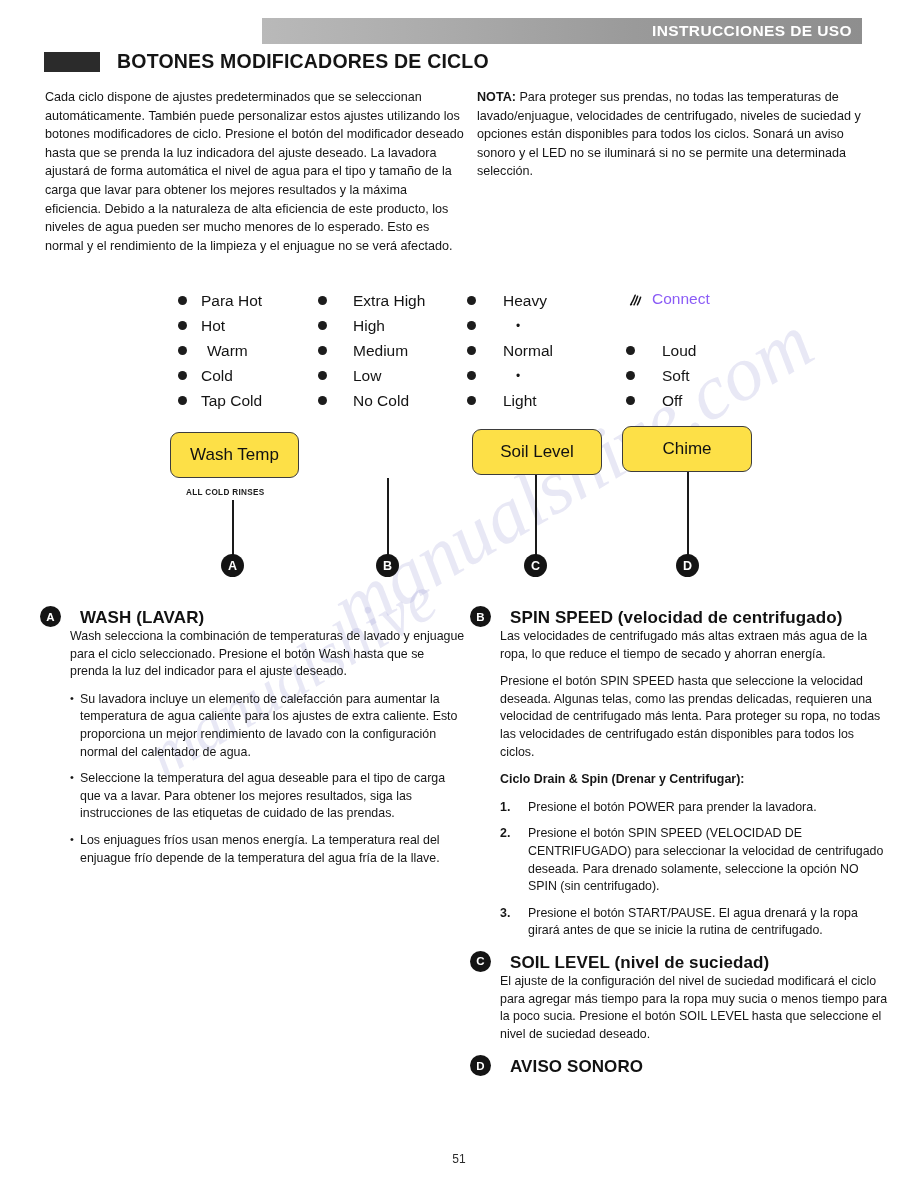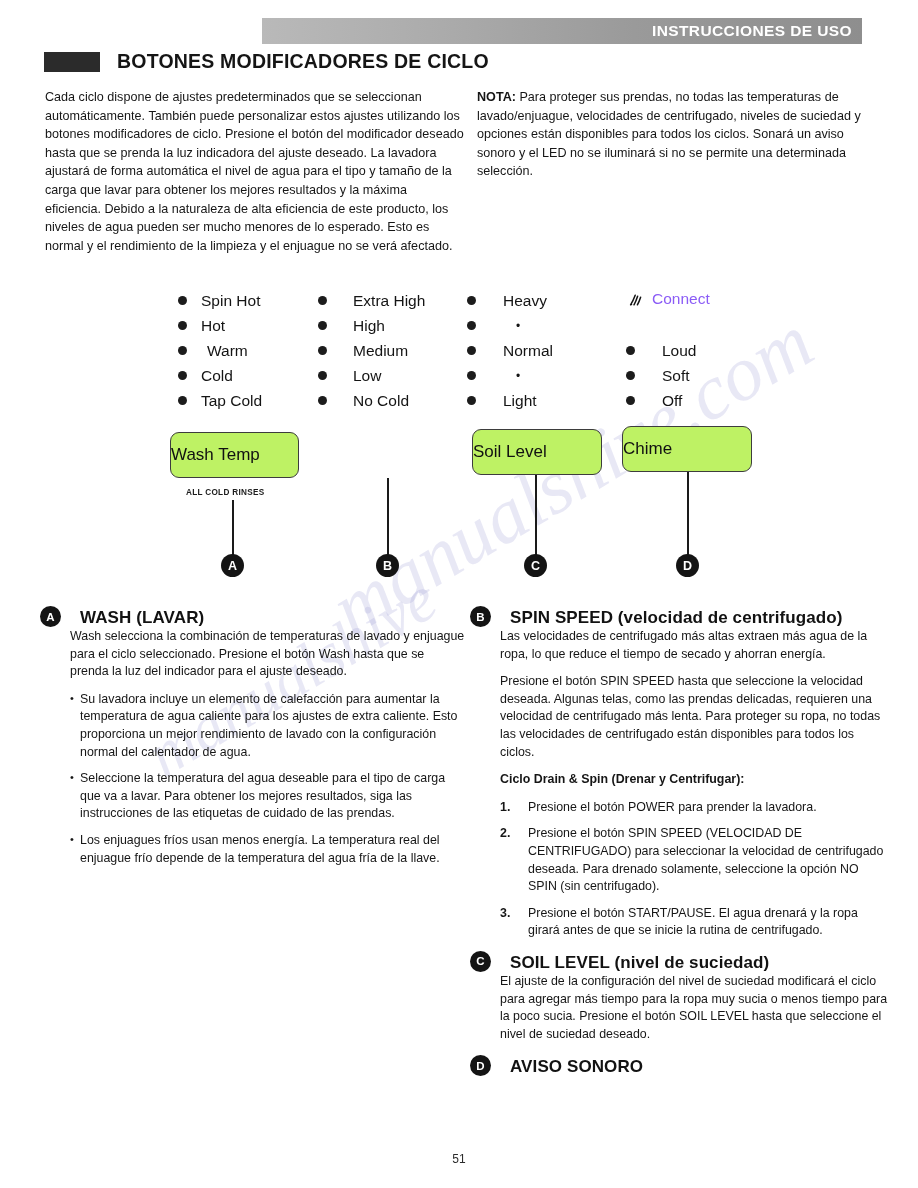--- a/index.html
+++ b/index.html
@@ -41,21 +41,21 @@
   .leds{position:relative;}
   .led-row{display:flex;align-items:center;height:25px;}
   .led{
     width:9px;height:9px;border-radius:50%;background:#1c1c1c;flex:0 0 auto;
   }
   .led-lbl{font-size:15.5px;color:#141414;white-space:nowrap;line-height:1;}
   .dot-lbl{font-size:15.5px;color:#141414;line-height:1;}
 
   .btnbox{
     position:absolute;border:1.2px solid #3d3d3d;border-radius:9px;
-    background:#bef264;display:flex;align-items:center;
+    background:#fde047;display:flex;align-items:center;justify-content:center;
   }
   .btnbox span{font-size:17px;color:#111;white-space:nowrap;}
 
   .sublabel{
     position:absolute;font-size:8.2px;font-weight:bold;letter-spacing:.3px;
     color:#1c1c1c;white-space:nowrap;
   }
 
   .leader{position:absolute;width:1.6px;background:#1a1a1a;}
   .marker{
@@ -141,21 +141,21 @@
   <div class="intro-r">
     <div class="bodytext"><b>NOTA:</b><span> Para proteger sus prendas, no todas las temperaturas de lavado/enjuague, velocidades de centrifugado, niveles de suciedad y opciones están disponibles para todos los ciclos. Sonará un aviso sonoro y el LED no se iluminará si no se permite una determinada selección.</span></div>
   </div>
 
   <div class="diagram">
 
     <div class="col" style="left:178px;top:6px;">
       <div class="leds">
         <div class="led-row">
           <span class="led"></span>
-          <span class="led-lbl" style="margin-left:14px;">Spin Hot</span>
+          <span class="led-lbl" style="margin-left:14px;">Para Hot</span>
         </div>
         <div class="led-row">
           <span class="led"></span>
           <span class="led-lbl" style="margin-left:14px;">Hot</span>
         </div>
         <div class="led-row">
           <span class="led"></span>
           <span class="led-lbl" style="margin-left:20px;">Warm</span>
         </div>
         <div class="led-row">

